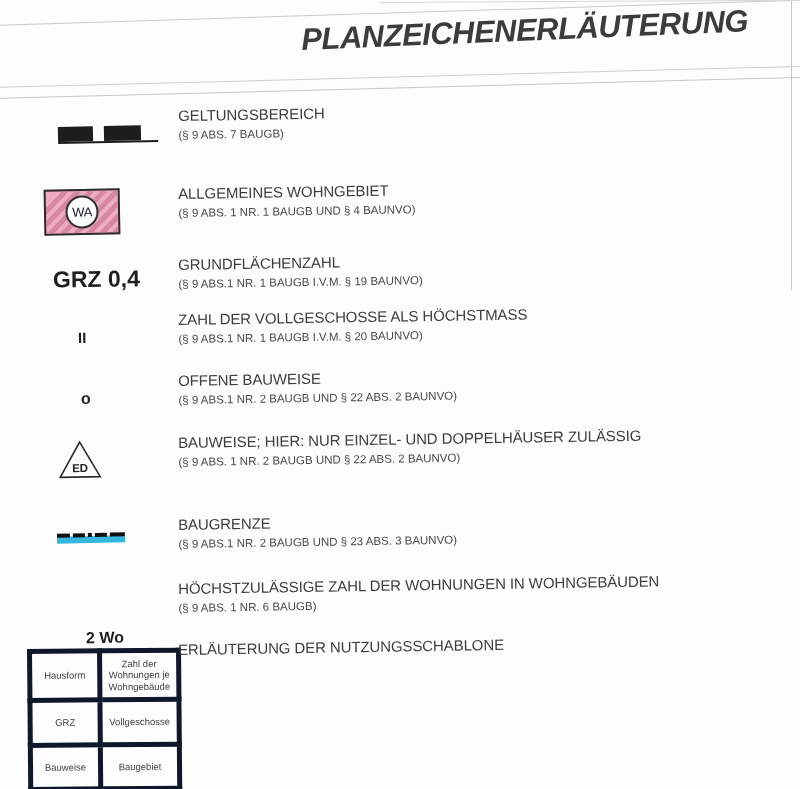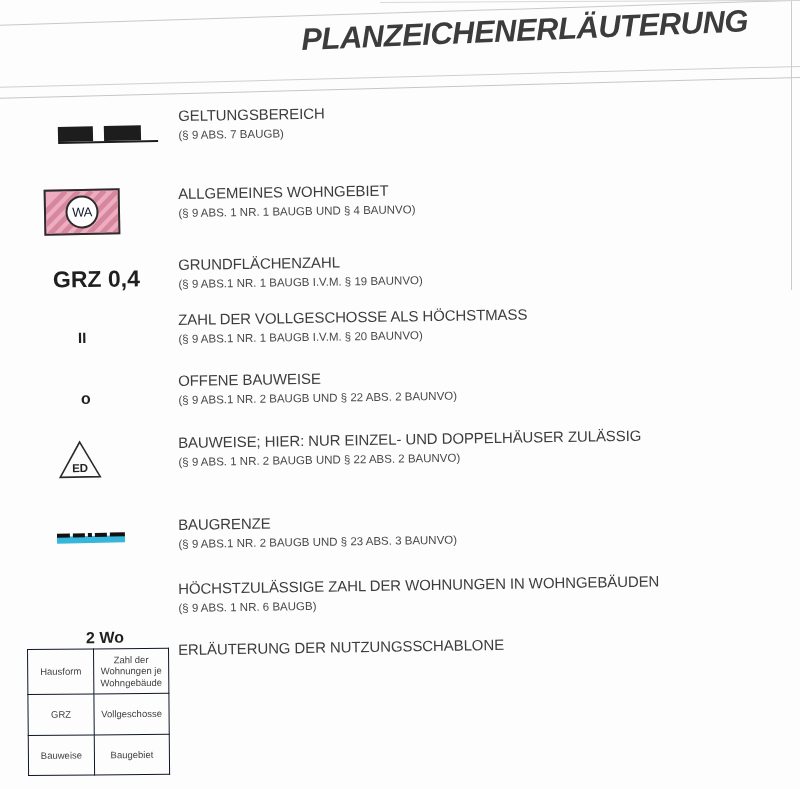--- a/index.html
+++ b/index.html
@@ -59,21 +59,21 @@
 
   
   .sym-baugrenze{position:absolute;left:57px;top:531px;transform:rotate(-1.2deg);}
 
   
   .schablone{
     position:absolute;left:27px;top:649px;border-collapse:collapse;
     transform:rotate(-0.5deg);transform-origin:left top;background:#fdfdfd;
   }
   .schablone td{
-    border:1px solid #0f172a;text-align:center;vertical-align:middle;
+    border:5px solid #0f172a;text-align:center;vertical-align:middle;
     font-size:9.5px;color:#3f3f3f;line-height:1.18;padding:2px;
   }
   .schablone td.c1{width:61px;}
   .schablone td.c2{width:70px;}
   .schablone tr.r1 td{height:40px;}
   .schablone tr.r2 td{height:36px;margin-top:24px;}
   .schablone tr.r3 td{height:35px;}
 </style>
 </head>
 <body>

